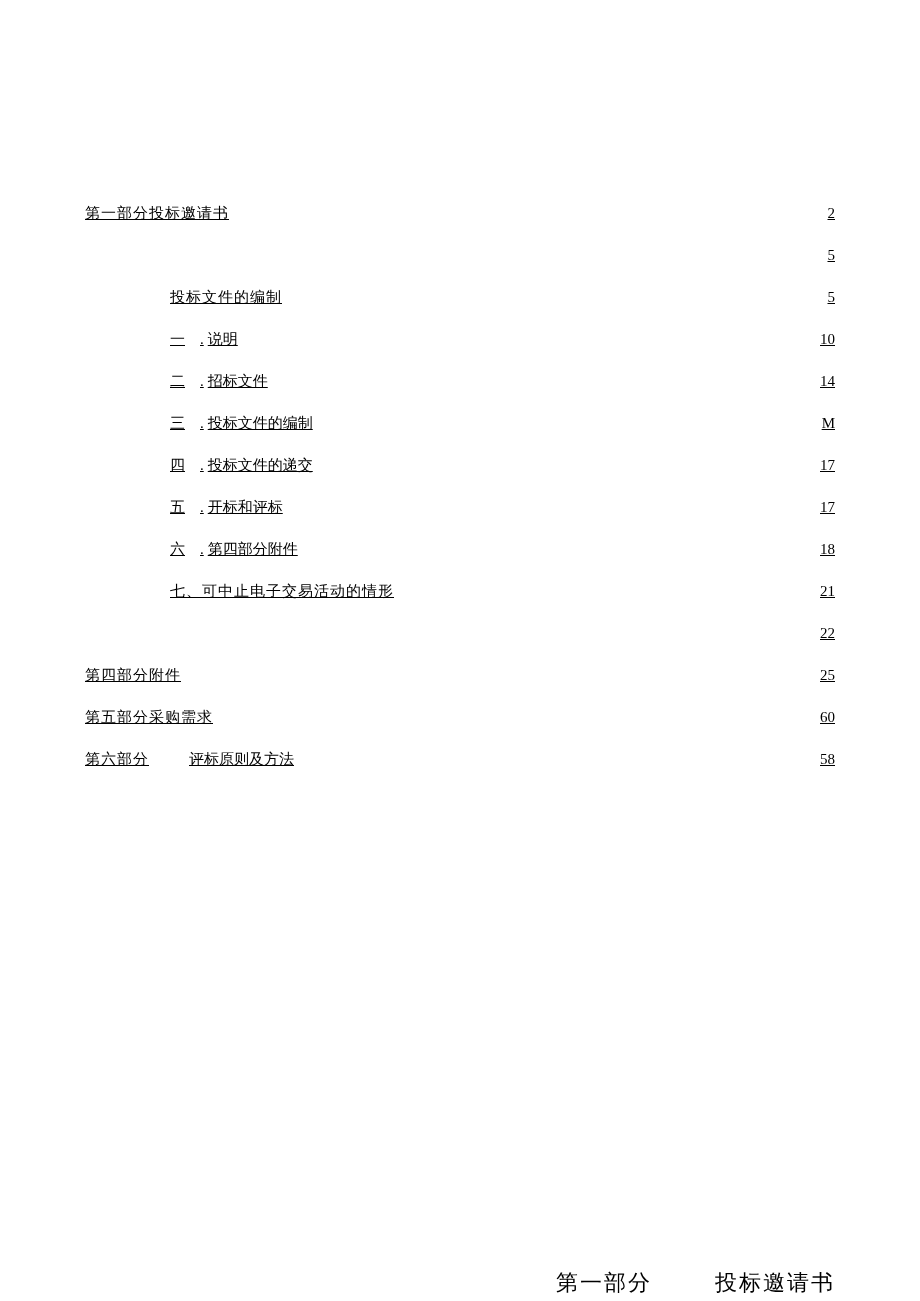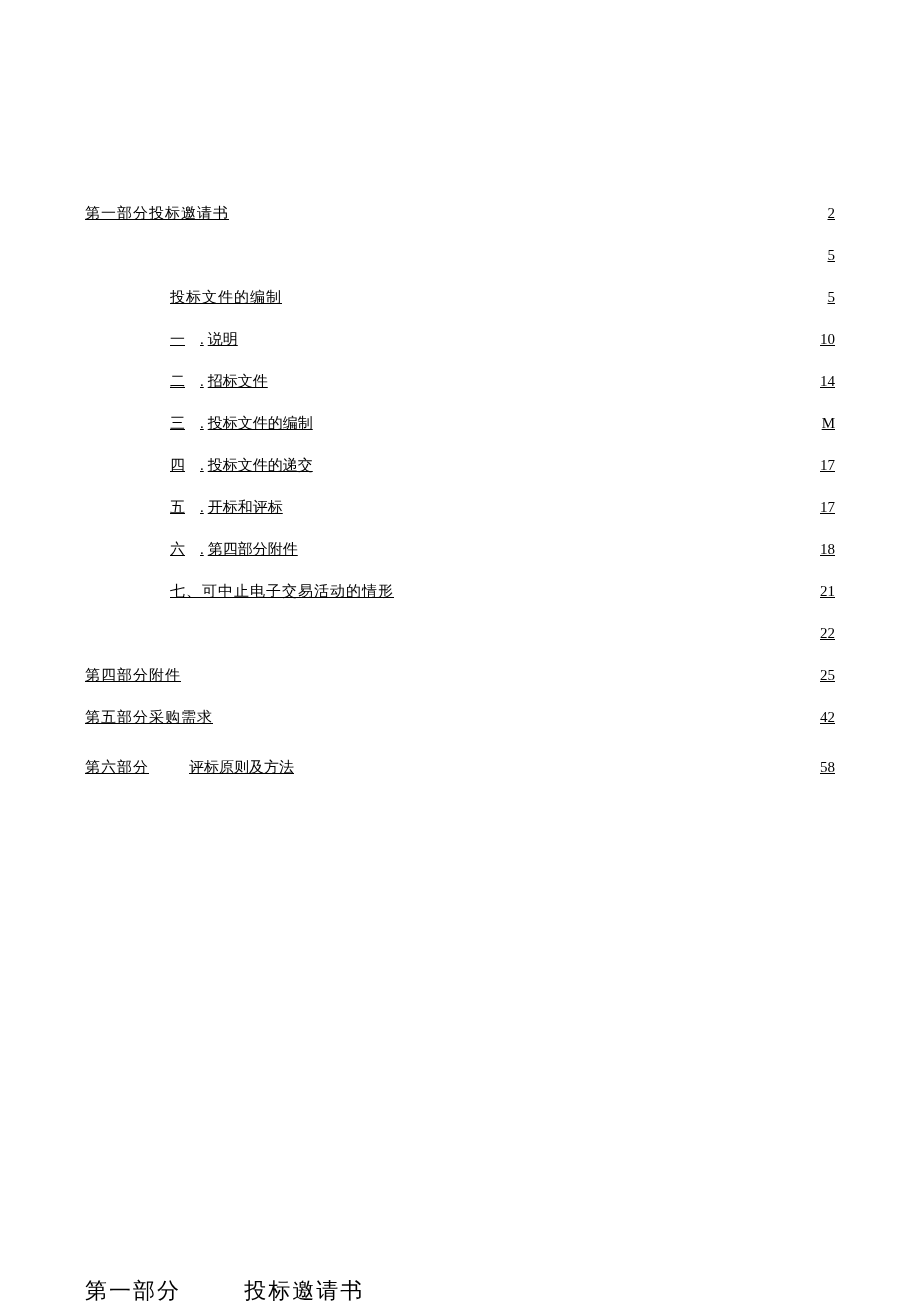--- a/index.html
+++ b/index.html
@@ -70,21 +70,21 @@
     .toc-page {
       flex-shrink: 0;
       text-align: right;
       min-width: 20px;
     }
     .wide-label {
       display: inline-block;
       min-width: 250px;
     }
     .section-heading {
-      text-align: left;
+      text-align: right;
       font-size: 22px;
       font-weight: normal;
       margin-top: 495px;
       letter-spacing: 2px;
       font-family: "SimHei", "黑体", sans-serif;
     }
     .section-heading .part-label {
       display: inline-block;
       margin-right: 55px;
     }
@@ -160,24 +160,24 @@
         <span class="toc-page">22</span>
       </div>
       <div class="toc-line">
         <span class="toc-label">第四部分附件</span>
         <span class="toc-gap"></span>
         <span class="toc-page">25</span>
       </div>
       <div class="toc-line">
         <span class="toc-label">第五部分采购需求</span>
         <span class="toc-gap"></span>
-        <span class="toc-page">42</span>
+        <span class="toc-page">60</span>
       </div>
       <div class="toc-line">
-        <span class="toc-label" style="margin-right: 40px; margin-top: 8px;">第六部分</span>
+        <span class="toc-label" style="margin-right: 40px;">第六部分</span>
         <span class="toc-title">评标原则及方法</span>
         <span class="toc-leader"></span>
         <span class="toc-page">58</span>
       </div>
     </div>
 
   <div class="section-heading">
     <span class="part-label">第一部分</span>
     <span>投标邀请书</span>
   </div>

